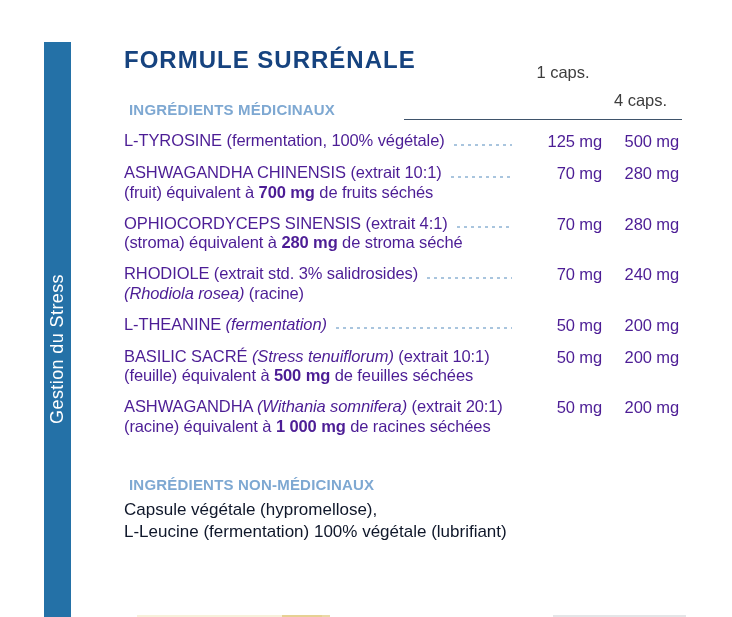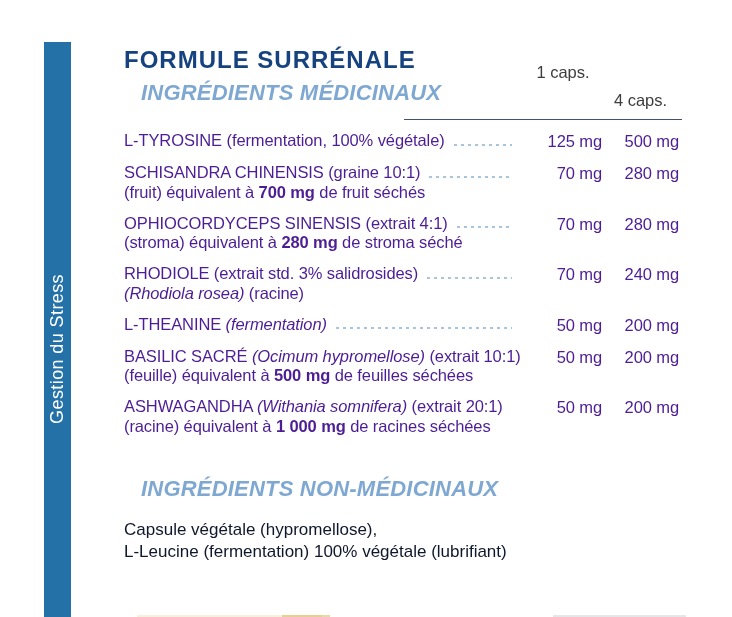--- a/index.html
+++ b/index.html
@@ -46,27 +46,26 @@
     letter-spacing: 1px;
     color: #16437f;
   }
 
   .med-header {
     position: relative;
     margin-top: 20px;
     height: 24px;
   }
   .section-title {
-    margin: 17px;
-    font-size: 22px;
+    margin: 5px;
+    font-size: 15px;
     font-weight: bold;
     letter-spacing: 0.2px;
     color: #7ea8d2;
     white-space: nowrap;
-    font-style: italic;
   }
   .med-header .section-title { position: absolute; left: 0; bottom: -3px; }
   .caps-headers {
     position: absolute;
     right: 0; bottom: 10px;
     display: flex;
     color: #3d3d3d;
     font-size: 16.5px;
   }
   .caps-headers .ch1 { width: 78px; text-align: center; }
@@ -147,24 +146,24 @@
             <span class="lbl"><span>L-TYROSINE (fermentation, 100% végétale)</span></span>
             <span class="dots"></span>
           </div>
         </div>
         <div class="val v1">125 mg</div>
         <div class="val v2">500 mg</div>
       </div>
       <div class="row">
         <div class="row-left">
           <div class="line1">
-            <span class="lbl"><span>SCHISANDRA CHINENSIS (graine 10:1)</span></span>
-            <span class="dots"></span>
-          </div>
-          <div class="line2"><span>(fruit) équivalent à </span><span class="bd">700 mg</span><span> de fruit séchés</span></div>
+            <span class="lbl"><span>ASHWAGANDHA CHINENSIS (extrait 10:1)</span></span>
+            <span class="dots"></span>
+          </div>
+          <div class="line2"><span>(fruit) équivalent à </span><span class="bd">700 mg</span><span> de fruits séchés</span></div>
         </div>
         <div class="val v1">70 mg</div>
         <div class="val v2">280 mg</div>
       </div>
       <div class="row">
         <div class="row-left">
           <div class="line1">
             <span class="lbl"><span>OPHIOCORDYCEPS SINENSIS (extrait 4:1)</span></span>
             <span class="dots"></span>
           </div>
@@ -190,21 +189,21 @@
             <span class="lbl"><span>L-THEANINE </span><span class="it">(fermentation)</span></span>
             <span class="dots"></span>
           </div>
         </div>
         <div class="val v1">50 mg</div>
         <div class="val v2">200 mg</div>
       </div>
       <div class="row">
         <div class="row-left">
           <div class="line1">
-            <span class="lbl"><span>BASILIC SACRÉ </span><span class="it">(Ocimum hypromellose)</span><span> (extrait 10:1)</span></span>
+            <span class="lbl"><span>BASILIC SACRÉ </span><span class="it">(Stress tenuiflorum)</span><span> (extrait 10:1)</span></span>
           </div>
           <div class="line2"><span>(feuille) équivalent à </span><span class="bd">500 mg</span><span> de feuilles séchées</span></div>
         </div>
         <div class="val v1">50 mg</div>
         <div class="val v2">200 mg</div>
       </div>
       <div class="row">
         <div class="row-left">
           <div class="line1">
             <span class="lbl"><span>ASHWAGANDHA </span><span class="it">(Withania somnifera)</span><span> (extrait 20:1)</span></span>

